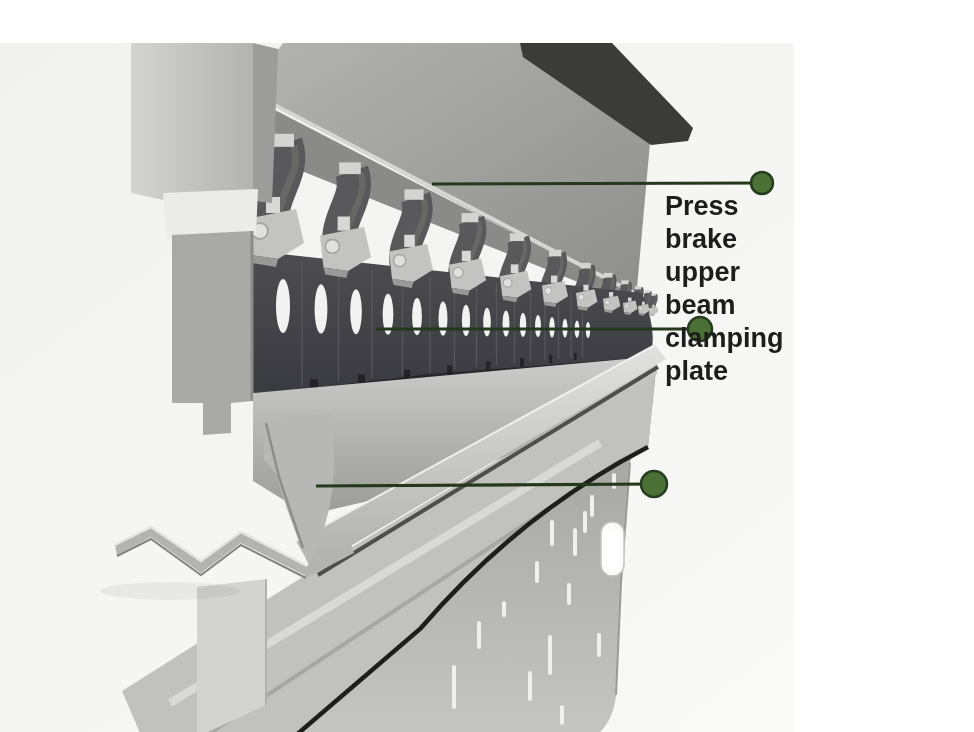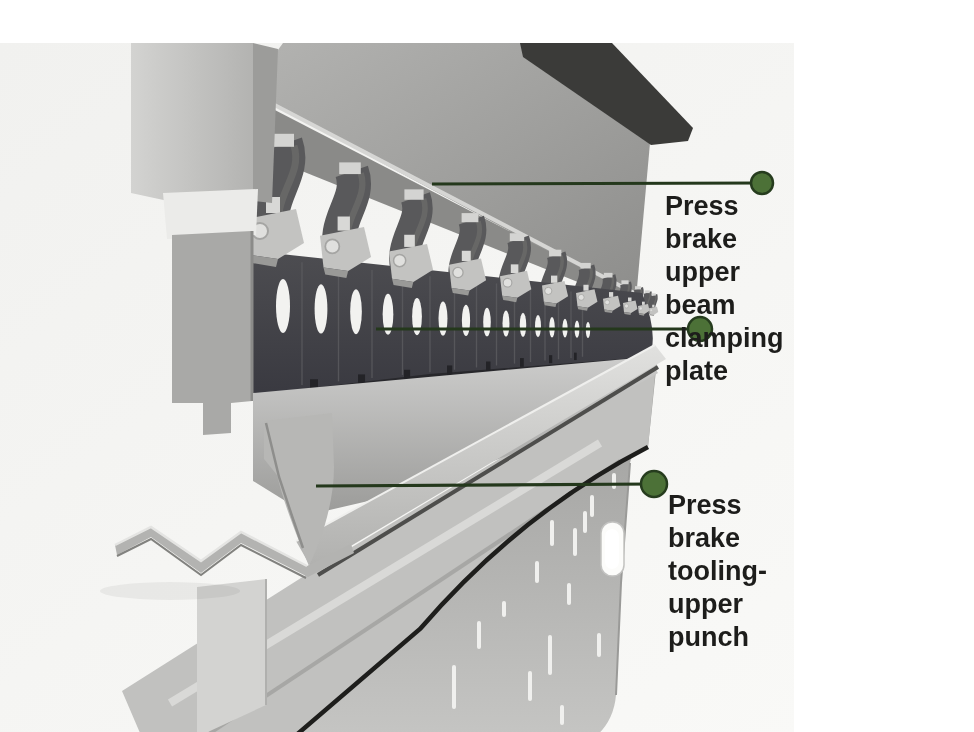--- a/index.html
+++ b/index.html
@@ -300,15 +300,13 @@
         <circle cx="762" cy="140" r="11" stroke-width="2.5" style="fill: var(--accent-dot); stroke: var(--dot-ring);"></circle>
         <line x1="376" y1="286" x2="700" y2="286" stroke-width="3.2" style="stroke: var(--leader-line);"></line>
         <circle cx="700" cy="286" r="12" stroke-width="2.5" style="fill: var(--accent-dot); stroke: var(--dot-ring);"></circle>
         <line x1="316" y1="443" x2="654" y2="441" stroke-width="3.2" style="stroke: var(--leader-line);"></line>
         <circle cx="654" cy="441" r="13" stroke-width="2.5" style="fill: var(--accent-dot); stroke: var(--dot-ring);"></circle>
       </g>
   </svg>
 
   <div class="label" id="label-0">Press brake upper
 beam clamping plate</div>
-  <div class="label" id="label-2">Press brake
-tooling-upper punch</div>
 </div>
 
 </body></html>

